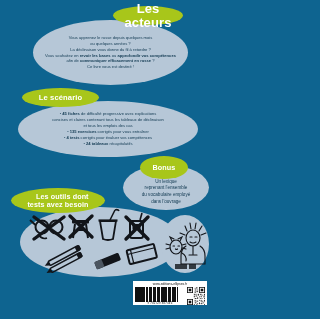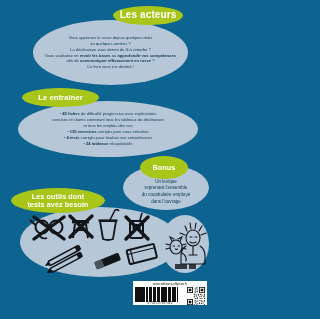--- a/index.html
+++ b/index.html
@@ -34,21 +34,21 @@
     color:#123a52;
     text-align:center;
     z-index:4;
     display:flex;align-items:center;justify-content:center;
   }
   .blob .inner{padding:0 6px;width:100%;}
   .blob p{margin:0;line-height:1.45;}
   .blob b{font-weight:bold;}
 
   
-  #actors-pill{left:113px;top:6px;width:70px;height:19px;font-size:10px;}
+  #actors-pill{left:113px;top:6px;width:70px;height:19px;font-size:13px;}
   #actors-blob{left:33px;top:20px;width:155px;height:65px;font-size:4.1px;}
 
   #scenario-pill{left:22px;top:88px;width:77px;height:19px;font-size:7.6px;}
   #scenario-blob{left:18px;top:101px;width:180px;height:56px;font-size:4.1px;}
 
   #bonus-pill{left:140px;top:156px;width:48px;height:23px;font-size:7.2px;}
   #bonus-blob{left:123px;top:165px;width:86px;height:45px;font-size:4.6px;}
 
   #tools-pill{left:11px;top:188px;width:94px;height:25px;font-size:7.2px;}
   #tools-blob{left:20px;top:207px;width:160px;height:70px;}
@@ -92,21 +92,21 @@
   <div class="blob" id="scenario-blob">
     <div class="inner">
       <p>• <b>45 fiches</b> de difficulté progressive avec explications</p>
       <p>concises et claires contenant tous les tableaux de déclinaison</p>
       <p>et tous les emplois des cas</p>
       <p>• <b>135 exercices</b> corrigés pour vous entraîner</p>
       <p>• <b>4 tests</b> corrigés pour évaluer vos compétences</p>
       <p>• <b>24 tableaux</b> récapitulatifs</p>
     </div>
   </div>
-  <div class="pill" id="scenario-pill">Le entraîner</div>
+  <div class="pill" id="scenario-pill">Le scénario</div>
 
   <div class="blob" id="bonus-blob">
     <div class="inner" style="padding-top:9px;">
       <p>Un lexique</p>
       <p>reprenant l'ensemble</p>
       <p>du vocabulaire employé</p>
       <p>dans l'ouvrage</p>
     </div>
   </div>
   <div class="pill" id="bonus-pill">Bonus</div>
@@ -163,21 +163,21 @@
         </g>
 
         <g transform="rotate(-14 122 48)">
           <rect x="108" y="40" width="28" height="14" rx="1.2" fill="none" stroke="#12151a" stroke-width="2"></rect>
           <path d="M108 44 h28 M112 40 v14" stroke="#12151a" stroke-width="1.2"></path>
         </g>
       </g>
     </svg>
   </div>
   <div class="pill" id="tools-pill">
-    <span style="display:block;">
+    <span style="display:block;text-align:right;">
       <span>Les outils dont</span><br>
       <span>tests avez besoin</span>
     </span>
   </div>
 
   <div class="blob" id="char-blob">
     <svg class="art" viewBox="0 0 48 58">
       <g stroke="#12151a" fill="none" stroke-width="1.1" stroke-linecap="round">
 
         <g>

